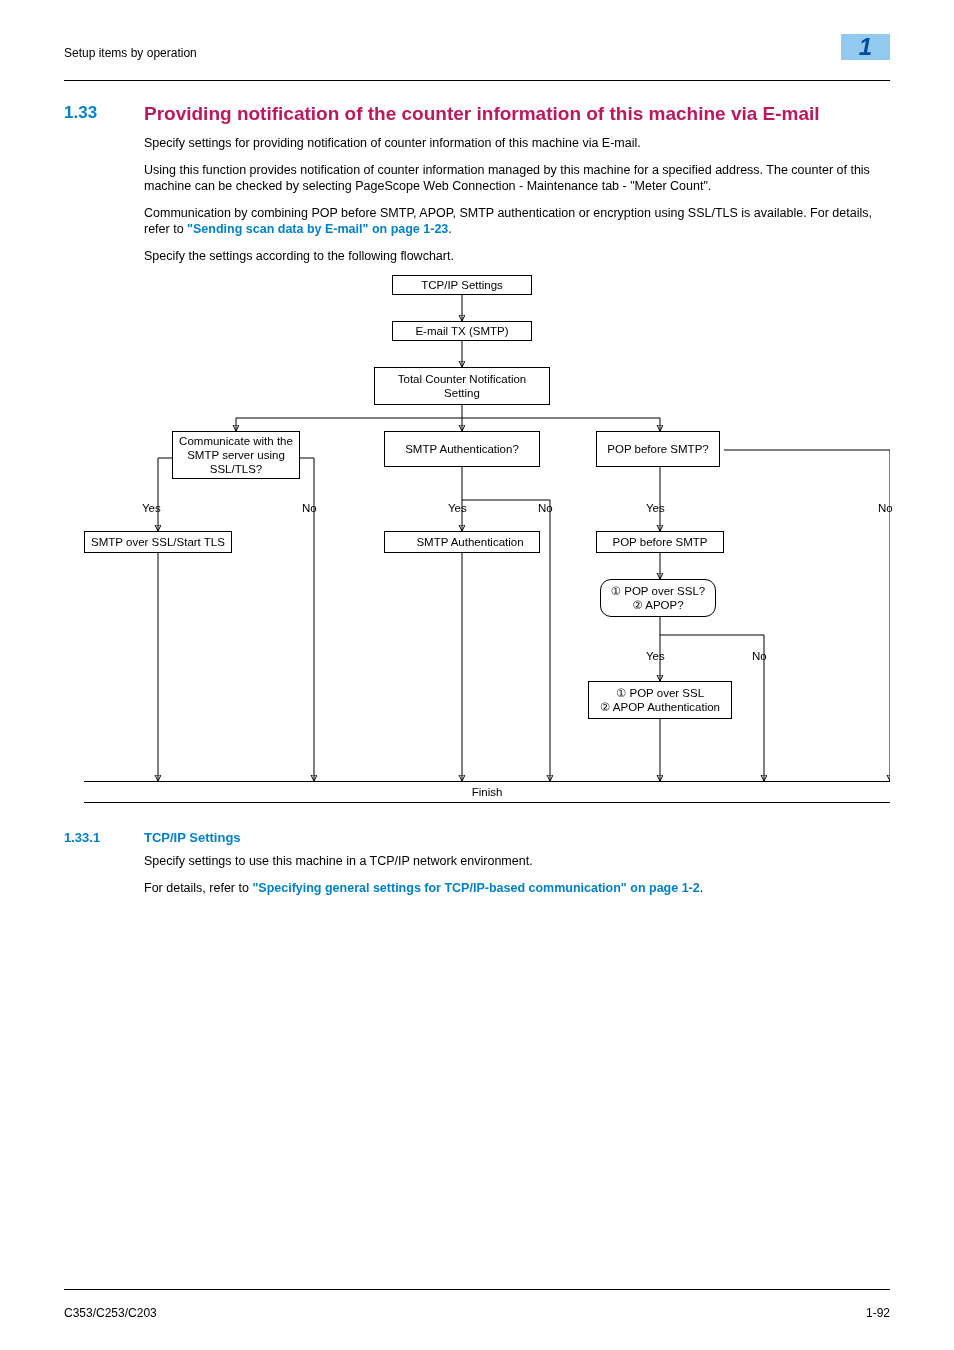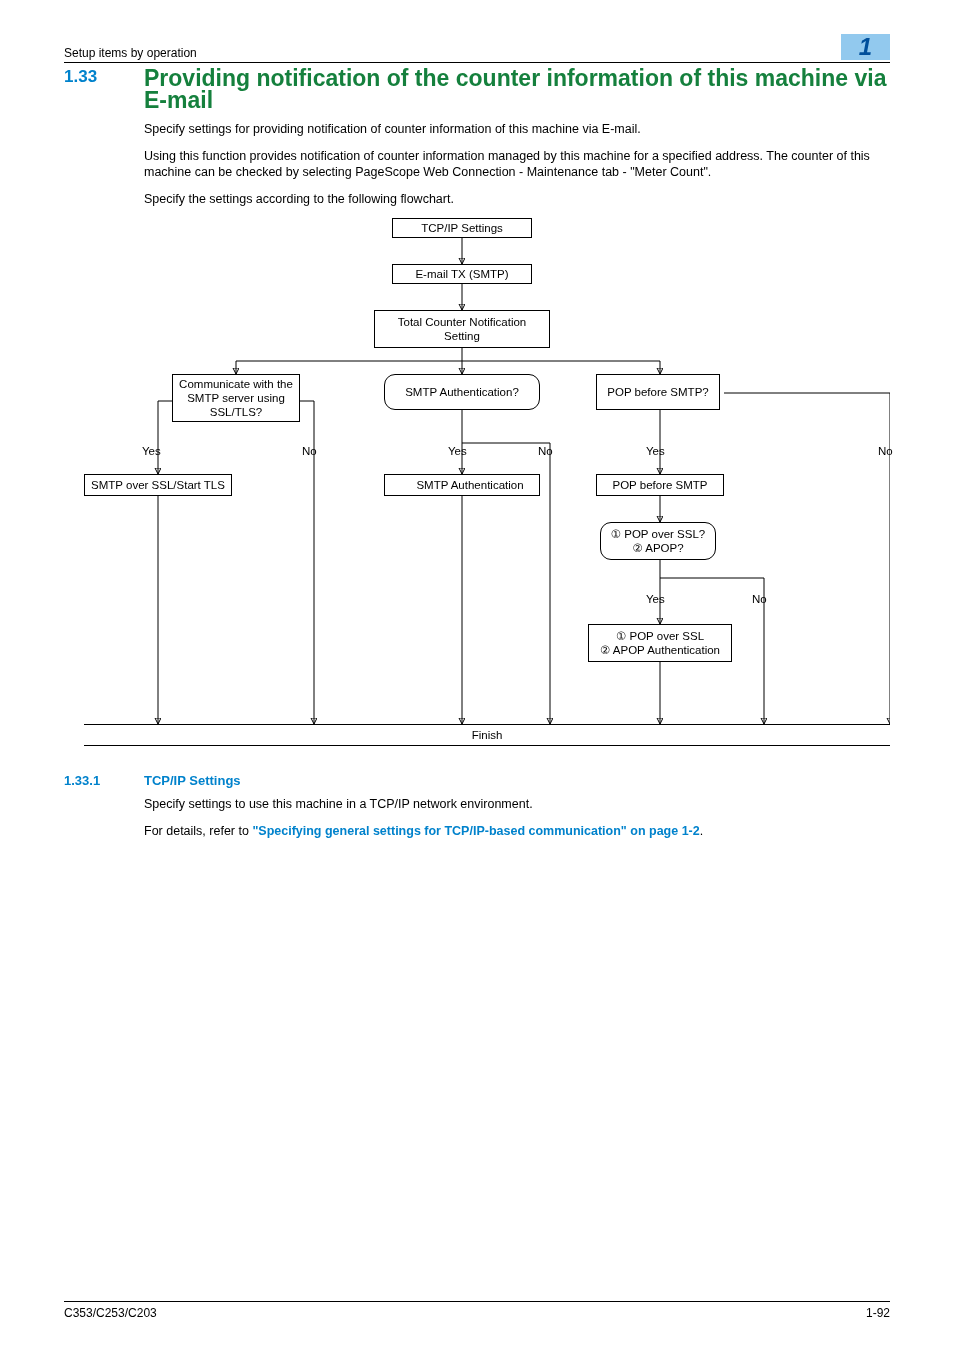--- a/index.html
+++ b/index.html
@@ -1,59 +1,62 @@
 <!DOCTYPE html>
 <html><head>
 <meta charset="utf-8">
 <style>
   * { box-sizing: border-box; margin: 0; padding: 0; }
   html, body { width: 954px; height: 1350px; background: #fff; font-family: Arial, Helvetica, sans-serif; color: #000; }
   .page { position: relative; width: 954px; height: 1350px; padding: 34px 64px 30px 64px; }
-  .header-row { display: flex; align-items: flex-end; justify-content: space-between; border-bottom: 1px solid #000; padding-bottom: 2px; margin-bottom: 4px; }
+  .header-row { display: flex; align-items: flex-end; justify-content: space-between; border-bottom: 1px solid #000; padding-bottom: 20px; margin-bottom: 22px; }
   .header-left { font-size: 12px; }
   .header-right { background: #92c9ee; color: #004f9b; font-weight: bold; font-style: italic; font-size: 24px; padding: 0 18px; line-height: 26px; }
   .section-row { display: flex; margin-bottom: 10px; }
   .sec-num { width: 80px; flex: 0 0 80px; font-size: 17px; font-weight: bold; color: #0082cc; }
-  .sec-title { font-size: 23px; font-weight: bold; color: #15803d; line-height: 22px; }
+  .sec-title { font-size: 19px; font-weight: bold; color: #be185d; line-height: 22px; }
   .body-block { margin-left: 80px; }
   .para { font-size: 12.5px; line-height: 16px; margin-bottom: 11px; }
   .link { color: #0082cc; font-weight: bold; }
 
   .flow { position: relative; width: 826px; height: 545px; margin-left: 0; }
   .node { position: absolute; border: 1px solid #000; font-size: 11.5px; text-align: center; display: flex; align-items: center; justify-content: center; background: #fff; line-height: 14px; padding: 2px 4px; }
   .flabel { position: absolute; font-size: 11.5px; text-align: center; }
   .finish { border-top: 1px solid #000; border-bottom: 1px solid #000; }
 
   svg.arrows { position: absolute; left: 0; top: 0; width: 826px; height: 545px; }
   svg.arrows line, svg.arrows path { stroke: #000; stroke-width: 1; fill: none; }
 
   .subsection-row { display: flex; margin-top: 10px; margin-bottom: 8px; }
   .sub-num { width: 80px; flex: 0 0 80px; font-size: 13px; font-weight: bold; color: #0082cc; }
   .sub-title { font-size: 13px; font-weight: bold; color: #0082cc; }
 
-  .footer { position: absolute; left: 64px; right: 64px; bottom: 30px; border-top: 1px solid #000; padding-top: 4px; display: flex; justify-content: space-between; font-size: 12px; }
+  .footer { position: absolute; left: 64px; right: 64px; bottom: 30px; border-top: 1px solid #000; padding-top: 16px; display: flex; justify-content: space-between; font-size: 12px; }
 </style>
 </head>
 <body>
 
 <div class="page">
 
   <div class="header-row">
     <div class="header-left">Setup items by operation</div>
     <div class="header-right">1</div>
   </div>
 
   <div class="section-row">
     <div class="sec-num">1.33</div>
     <div class="sec-title">Providing notification of the counter information of this machine via E-mail</div>
   </div>
 
   <div class="body-block">
     <p class="para">Specify settings for providing notification of counter information of this machine via E-mail.</p>
     <p class="para">Using this function provides notification of counter information managed by this machine for a specified address. The counter of this machine can be checked by selecting PageScope Web Connection - Maintenance tab - "Meter Count".</p>
+    <p class="para">
+      <span>Communication by combining POP before SMTP, APOP, SMTP authentication or encryption using SSL/TLS is available. For details, refer to </span><span class="link">"Sending scan data by E-mail" on page 1-23</span><span>.</span>
+    </p>
     <p class="para">Specify the settings according to the following flowchart.</p>
   </div>
 
   <div class="flow">
     <svg class="arrows" viewBox="0 0 826 545">
       <defs>
         <marker id="ah" markerWidth="8" markerHeight="8" refX="6" refY="3" orient="auto">
           <path d="M0,0 L6,3 L0,6 Z" fill="#000" stroke="none"></path>
         </marker>
       </defs>
@@ -94,21 +97,21 @@
       <line x1="700" y1="360" x2="700" y2="506" marker-end="url(#ah)"></line>
 
       <line x1="596" y1="444" x2="596" y2="506" marker-end="url(#ah)"></line>
     </svg>
 
     <div class="node" style="left:328px; top:0; width:140px; height:20px;">TCP/IP Settings</div>
     <div class="node" style="left:328px; top:46px; width:140px; height:20px;text-align:center;">E-mail TX (SMTP)</div>
     <div class="node" style="left:310px; top:92px; width:176px; height:38px;">Total Counter Notification Setting</div>
 
     <div class="node" style="left:108px; top:156px; width:128px; height:48px;">Communicate with the SMTP server using SSL/TLS?</div>
-    <div class="node" style="left:320px; top:156px; width:156px; height:36px;border-radius:11px;">SMTP Authentication?</div>
+    <div class="node" style="left:320px; top:156px; width:156px; height:36px;">SMTP Authentication?</div>
     <div class="node" style="left:532px; top:156px; width:124px; height:36px;">POP before SMTP?</div>
 
     <div class="flabel" style="left:78px; top:227px;">Yes</div>
     <div class="flabel" style="left:238px; top:227px;">No</div>
     <div class="flabel" style="left:384px; top:227px;">Yes</div>
     <div class="flabel" style="left:474px; top:227px;">No</div>
     <div class="flabel" style="left:582px; top:227px;">Yes</div>
     <div class="flabel" style="left:814px; top:227px;">No</div>
 
     <div class="node" style="left:20px; top:256px; width:148px; height:22px;">SMTP over SSL/Start TLS</div>

